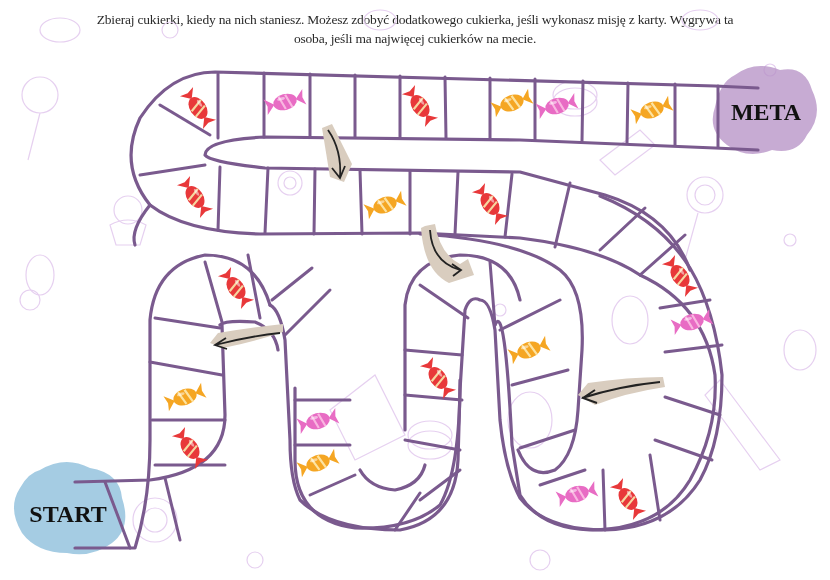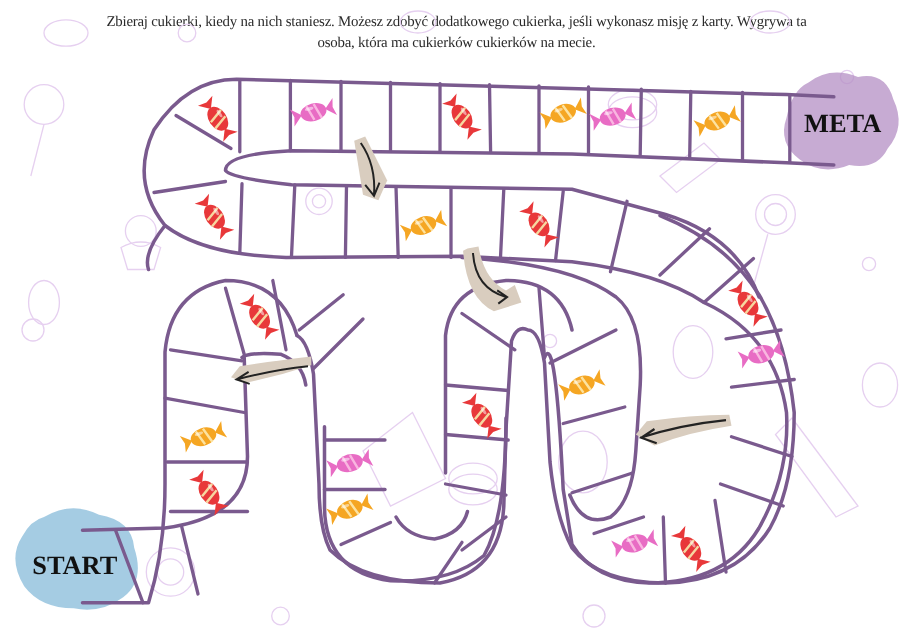--- a/index.html
+++ b/index.html
@@ -7,21 +7,21 @@
   .instructions { position:absolute; top:10px; left:0; width:830px; text-align:center; font-family:"Liberation Serif", serif; font-size:13.5px; line-height:19px; color:#2a2a2a; letter-spacing:-0.2px; }
   .instructions span { display:block; }
   svg.board { position:absolute; left:0; top:0; }
   .label-big { font-family:"Liberation Serif", serif; font-weight:bold; font-size:24px; fill:#111; }
 </style>
 </head>
 <body>
 
 <div class="instructions">
   <span>Zbieraj cukierki, kiedy na nich staniesz. Możesz zdobyć dodatkowego cukierka, jeśli wykonasz misję z karty. Wygrywa ta</span>
-  <span>osoba, która ma cukierków cukierków na mecie.</span>
+  <span>osoba, jeśli ma najwięcej cukierków na mecie.</span>
 </div>
 
 <svg class="board" width="830" height="580" viewBox="0 0 830 580">
 
   <g fill="none" stroke="#e6d0f0" stroke-width="1.2">
     <circle cx="40" cy="95" r="18"></circle>
       <line x1="40" y1="113" x2="28" y2="160"></line>
     <circle cx="128" cy="210" r="14"></circle>
       <path d="M110 225 q18 -10 36 0 l-6 20 h-24z"></path>
     <circle cx="290" cy="183" r="12"></circle>

